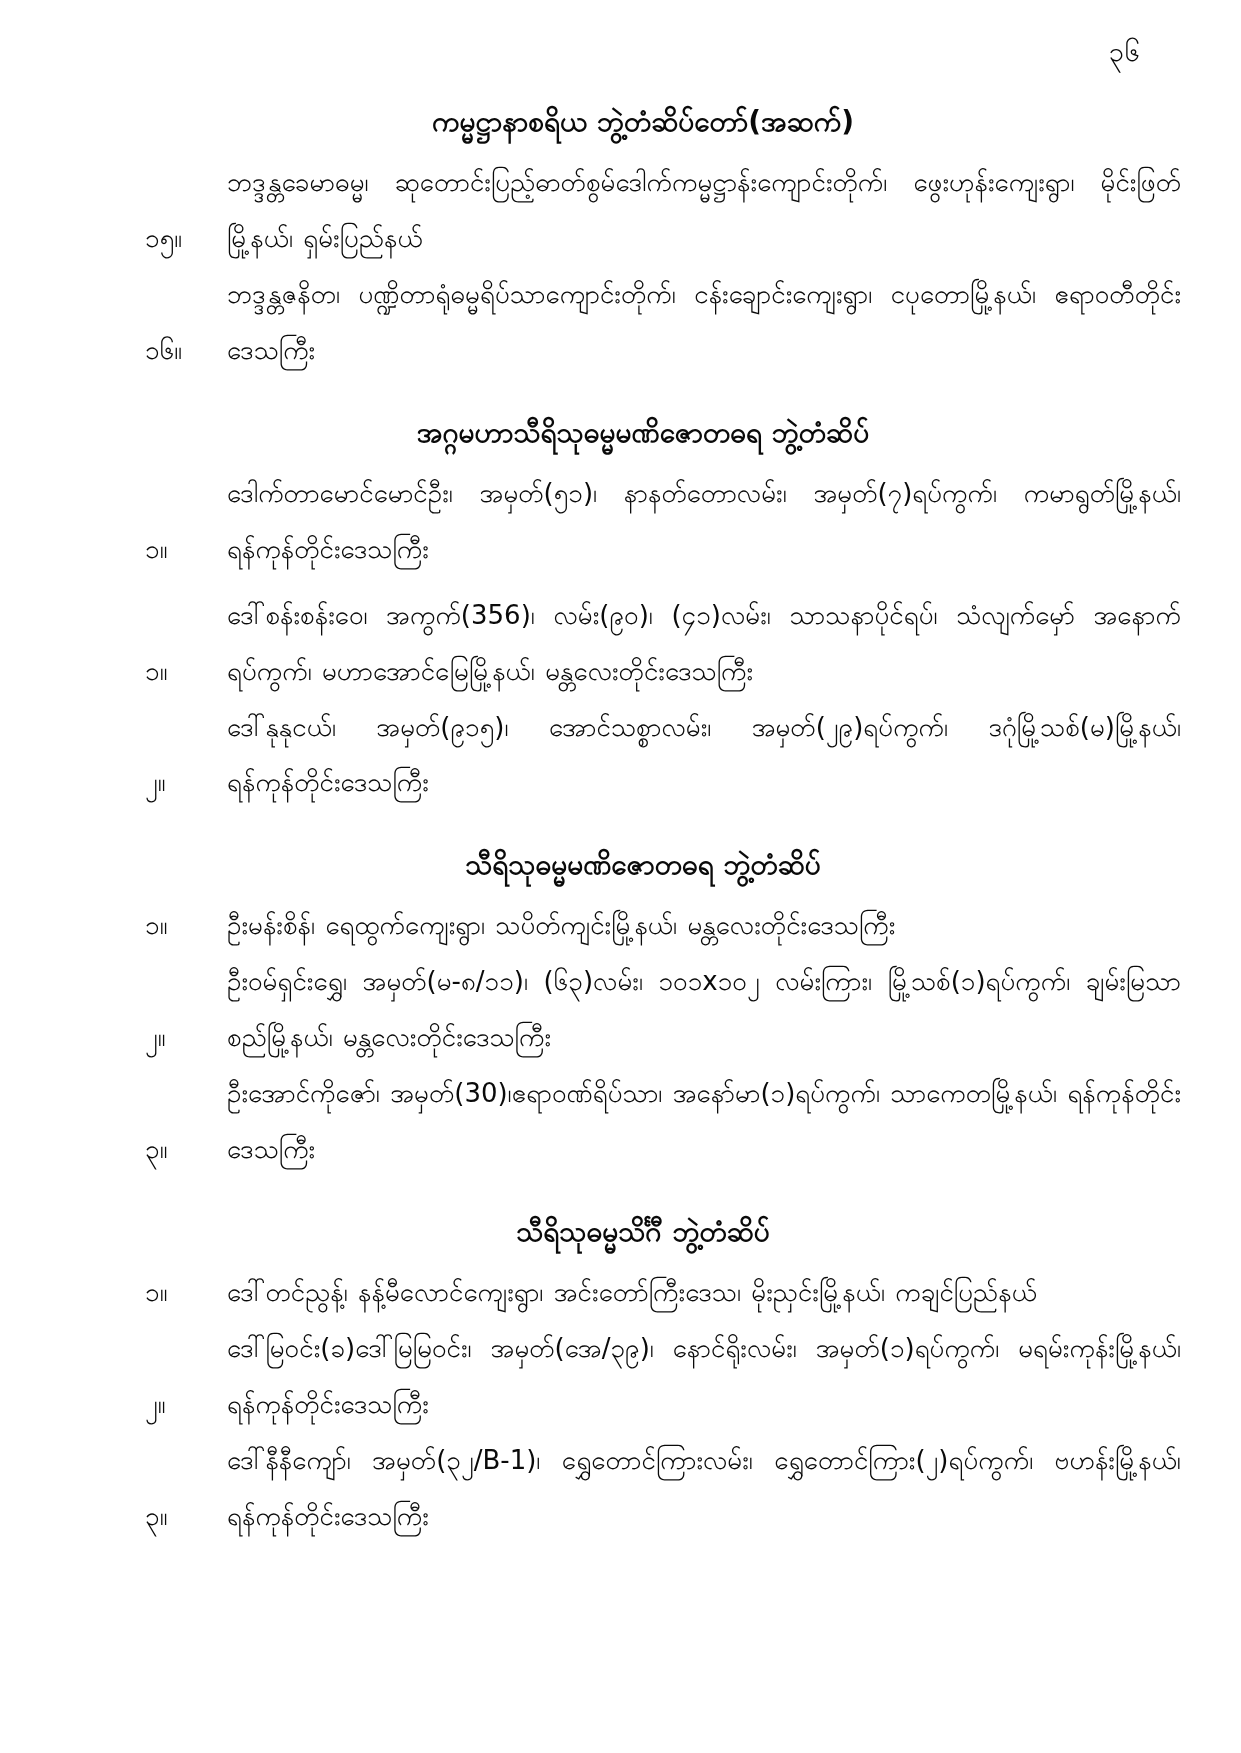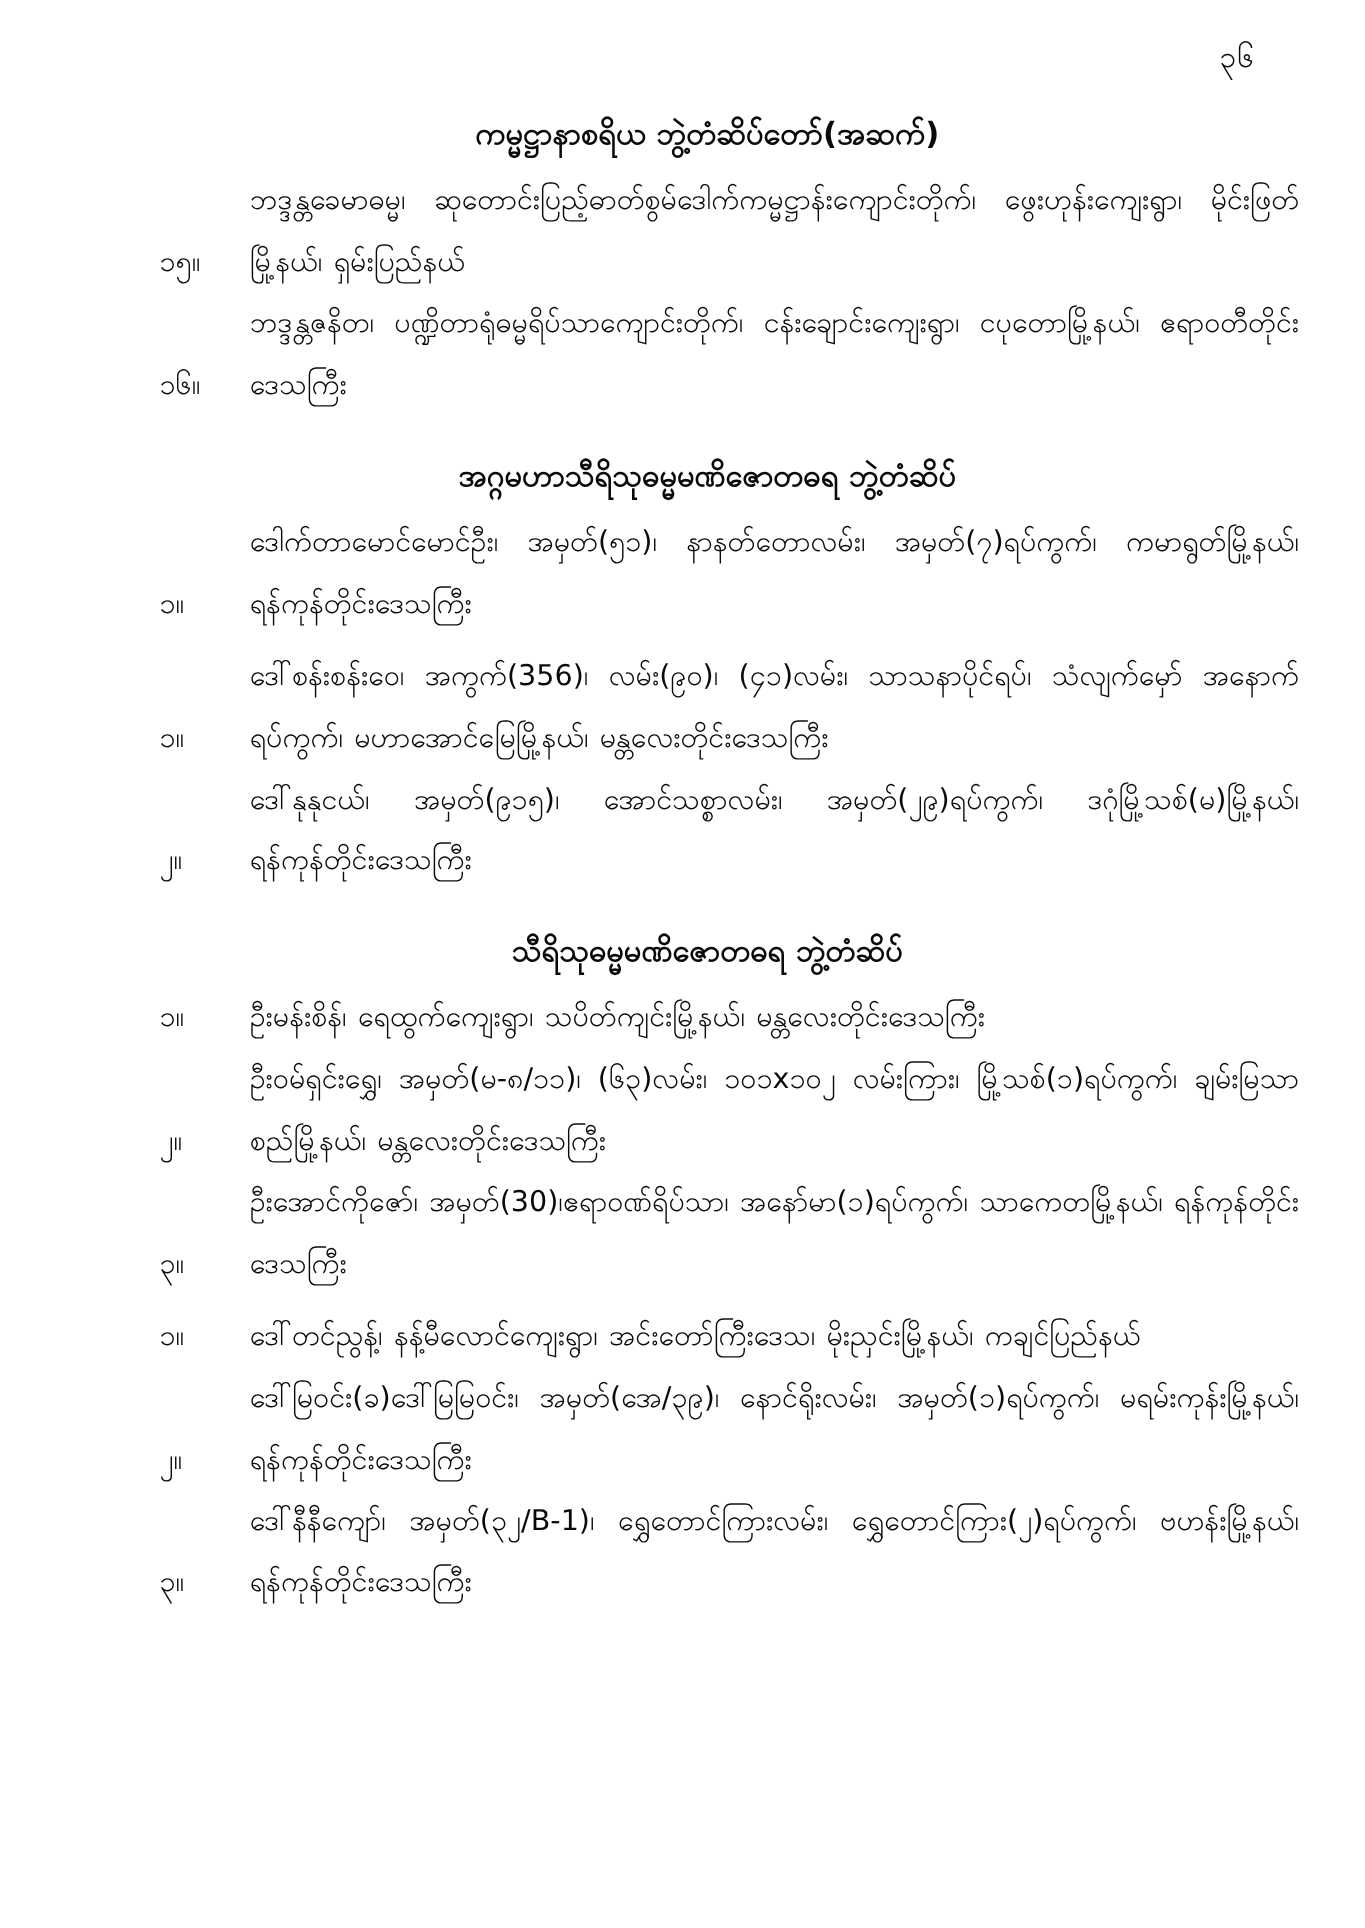--- a/index.html
+++ b/index.html
@@ -122,20 +122,21 @@
   </div>
 
   <div class="item">
     <span class="item-num">၃။</span>
     <span class="item-text">ဦးအောင်ကိုဇော်၊ အမှတ်(30)၊ဧရာဝဏ်ရိပ်သာ၊ အနော်မာ(၁)ရပ်ကွက်၊ သာကေတမြို့နယ်၊ ရန်ကုန်တိုင်းဒေသကြီး</span>
   </div>
 </div>
   </section>
 
   <section class="section">
+    <h2 class="section-heading">သီရိသုဓမ္မသိင်္ဂီ ဘွဲ့တံဆိပ်</h2>
     <div class="items">
   <div class="item">
     <span class="item-num">၁။</span>
     <span class="item-text">ဒေါ်တင်ညွန့်၊ နန့်မီလောင်ကျေးရွာ၊ အင်းတော်ကြီးဒေသ၊ မိုးညှင်းမြို့နယ်၊ ကချင်ပြည်နယ်</span>
   </div>
 
   <div class="item">
     <span class="item-num">၂။</span>
     <span class="item-text">ဒေါ်မြဝင်း(ခ)ဒေါ်မြမြဝင်း၊ အမှတ်(အေ/၃၉)၊ နောင်ရိုးလမ်း၊ အမှတ်(၁)ရပ်ကွက်၊ မရမ်းကုန်းမြို့နယ်၊ ရန်ကုန်တိုင်းဒေသကြီး</span>
   </div>

